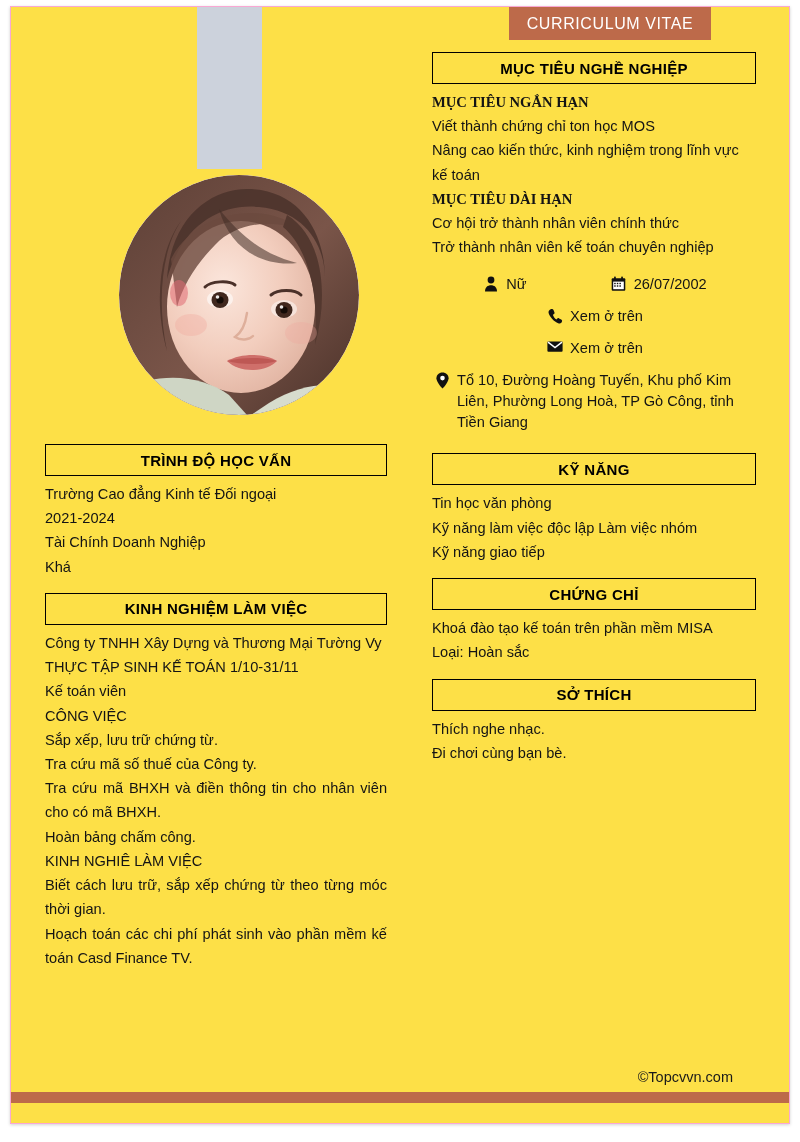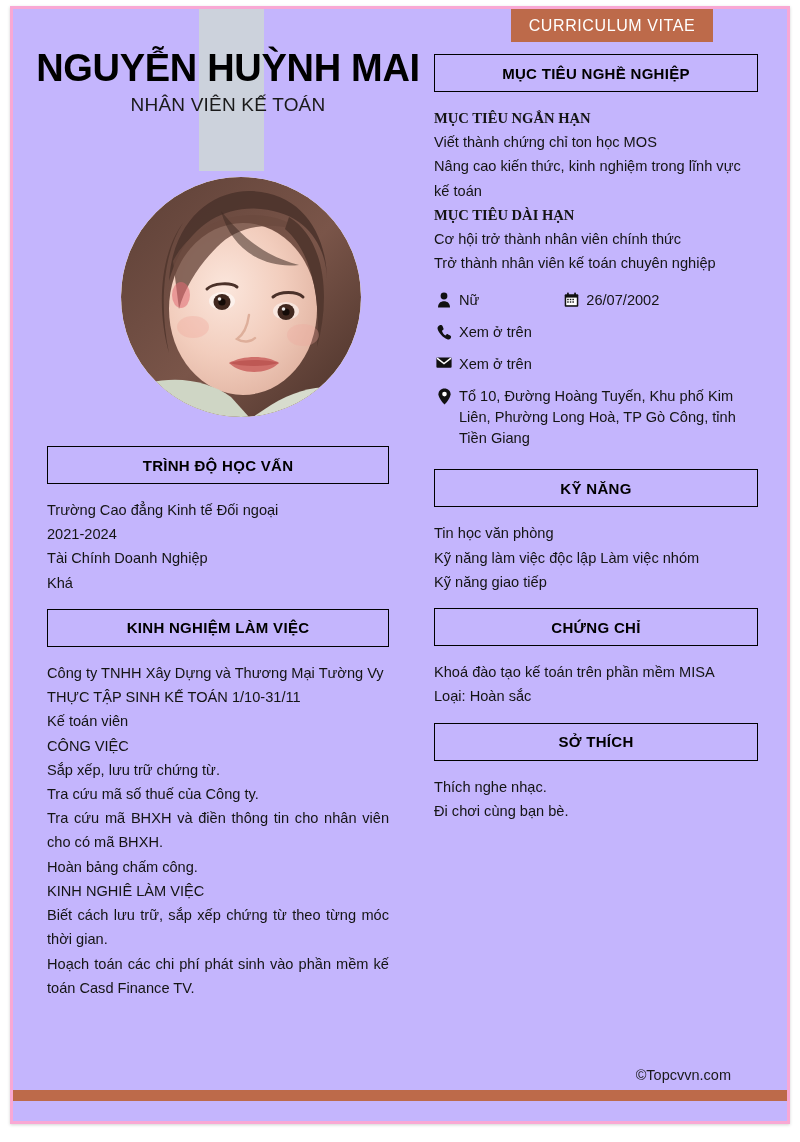--- a/index.html
+++ b/index.html
@@ -7,22 +7,22 @@
     margin: 0; padding: 0;
     width: 800px; height: 1142px;
     background: #ffffff;
     font-family: "Liberation Sans", sans-serif;
     -webkit-font-smoothing: antialiased;
   }
   #page {
     position: absolute;
     left: 10px; top: 6px;
     width: 780px; height: 1118px;
-    background: #c4b5fd;
-    border: 3px solid #f9a8d4;
+    background: #fde047;
+    border: 1px solid #f9a8d4;
     box-shadow: 0 1px 3px rgba(0,0,0,0.18);
     overflow: hidden;
   }
 
   
   .gray-band {
     position: absolute;
     left: 186px; top: 0;
     width: 65px; height: 162px;
     background: #ccd2dc;
@@ -86,25 +86,25 @@
   }
   .col-right {
     position: absolute;
     left: 421px; top: 45px;
     width: 324px;
     z-index: 2;
   }
 
   .sec-box {
     border: 1.5px solid #000000;
-    height: 38px;
+    height: 32px;
     display: flex;
     align-items: center;
     justify-content: center;
-    margin-bottom: 14px;
+    margin-bottom: 6px;
   }
   .sec-box-title {
     font-size: 15px;
     font-weight: bold;
     letter-spacing: 0.3px;
     color: #000;
     text-align: center;
   }
   .sec-body { margin-bottom: 14px; }
   .line {
@@ -117,20 +117,21 @@
 
   
   .contact {
     margin-top: 12px;
     margin-bottom: 20px;
   }
   .crow {
     display: flex;
     align-items: flex-start;
     margin-bottom: 11px;
+    justify-content: center;
   }
   .cicon {
     width: 20px;
     min-width: 20px;
     display: flex;
     align-items: flex-start;
     justify-content: center;
     padding-top: 2px;
   }
   .cicon svg { display: block; }
@@ -162,24 +163,20 @@
 <body>
 
 <div id="page">
 
   <div class="gray-band"></div>
 
   <div class="cv-banner">
     <span>CURRICULUM VITAE</span>
   </div>
 
-  <div class="name-block">
-    <div class="full-name">NGUYỄN HUỲNH MAI</div>
-    <div class="job-title">NHÂN VIÊN KẾ TOÁN</div>
-  </div>
 
   <div class="portrait-wrap">
     <svg class="portrait-svg" viewBox="0 0 240 240">
       <defs>
         <radialGradient id="skin" cx="38%" cy="38%" r="72%">
           <stop offset="0%" stop-color="#fbe6dc"></stop>
           <stop offset="55%" stop-color="#f2cdbd"></stop>
           <stop offset="100%" stop-color="#e0b2a0"></stop>
         </radialGradient>
         <linearGradient id="hairg" x1="0" y1="0" x2="1" y2="1">

